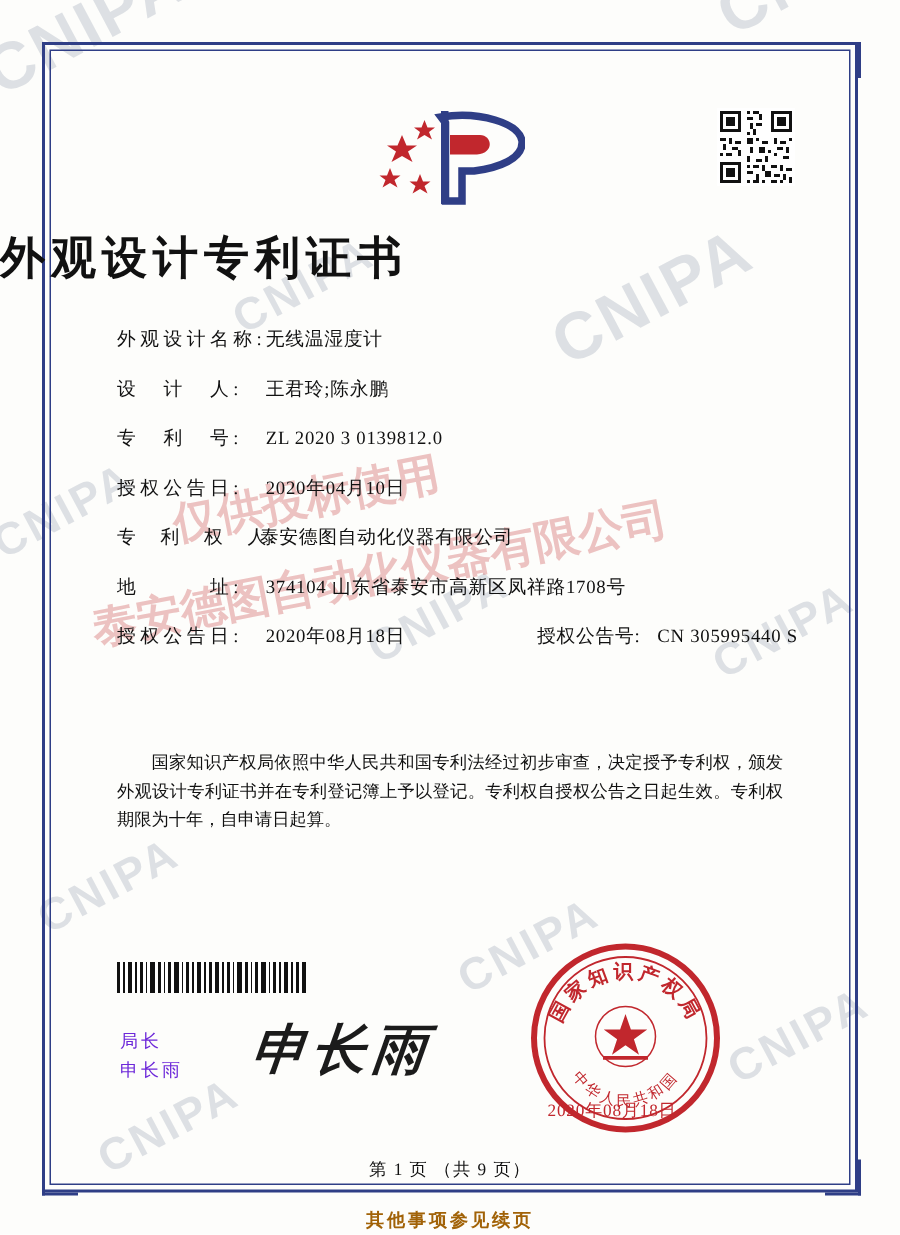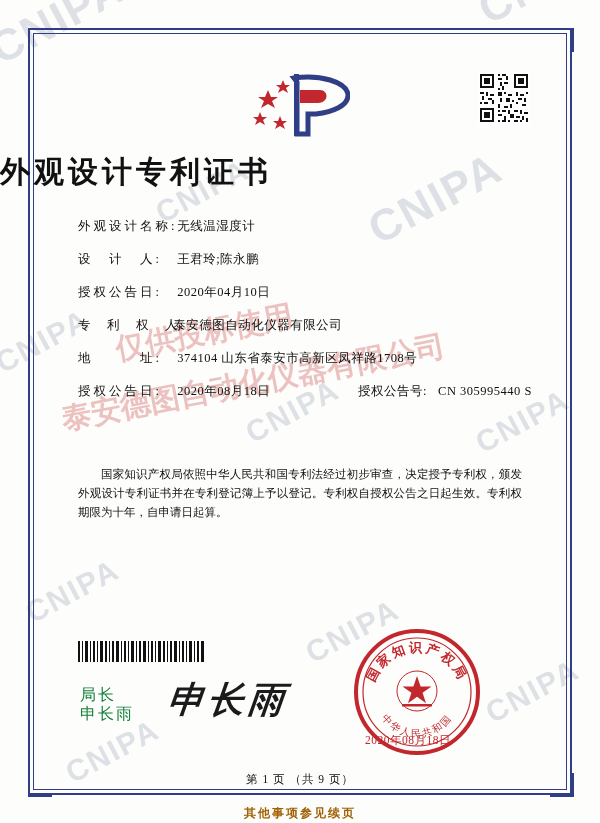--- a/index.html
+++ b/index.html
@@ -147,21 +147,21 @@
   .inline-sec {
     position: absolute;
     left: 248px;
     top: 0;
     margin-left: 32px;
   }
 
   
   .paras {
     position: absolute;
-    left: 78px; top: 465px;
+    left: 78px; top: 500px;
     width: 444px;
     font-size: 11.5px;
     line-height: 19px;
     color: #111;
     text-align: justify;
   }
   .paras p {
     margin: 0 0 4px 0;
     text-indent: 23px;
   }
@@ -170,23 +170,23 @@
   .barcode {
     position: absolute;
     left: 78px; top: 641px;
     width: 126px; height: 21px;
   }
 
   
   .sig-label {
     position: absolute;
     left: 80px; top: 685px;
-    font-size: 16px;
+    font-size: 12px;
     line-height: 19px;
-    color: #15803d;
+    color: #6d28d9;
     letter-spacing: 2px;
   }
   .sig-script {
     position: absolute;
     left: 168px; top: 676px;
     font-size: 36px;
     font-family: "Liberation Serif", serif;
     font-style: italic;
     font-weight: bold;
     color: #1b1b1b;
@@ -342,20 +342,24 @@
     <div class="fields">
       <div class="field-row">
         <span class="f-label">外观设计名称:</span>
         <span class="f-value">无线温湿度计</span>
       </div>
       <div class="field-row">
         <span class="f-label">设　计　人:</span>
         <span class="f-value">王君玲;陈永鹏</span>
       </div>
       <div class="field-row">
+        <span class="f-label">专　利　号:</span>
+        <span class="f-value">ZL 2020 3 0139812.0</span>
+      </div>
+      <div class="field-row">
         <span class="f-label">授权公告日:</span>
         <span class="f-value">2020年04月10日</span>
       </div>
       <div class="field-row">
         <span class="f-label2">专　利　权　人:</span>
         <span class="f-value">泰安德图自动化仪器有限公司</span>
       </div>
       <div class="field-row">
         <span class="f-label">地　　　址:</span>
         <span class="f-value">374104  山东省泰安市高新区凤祥路1708号</span>

